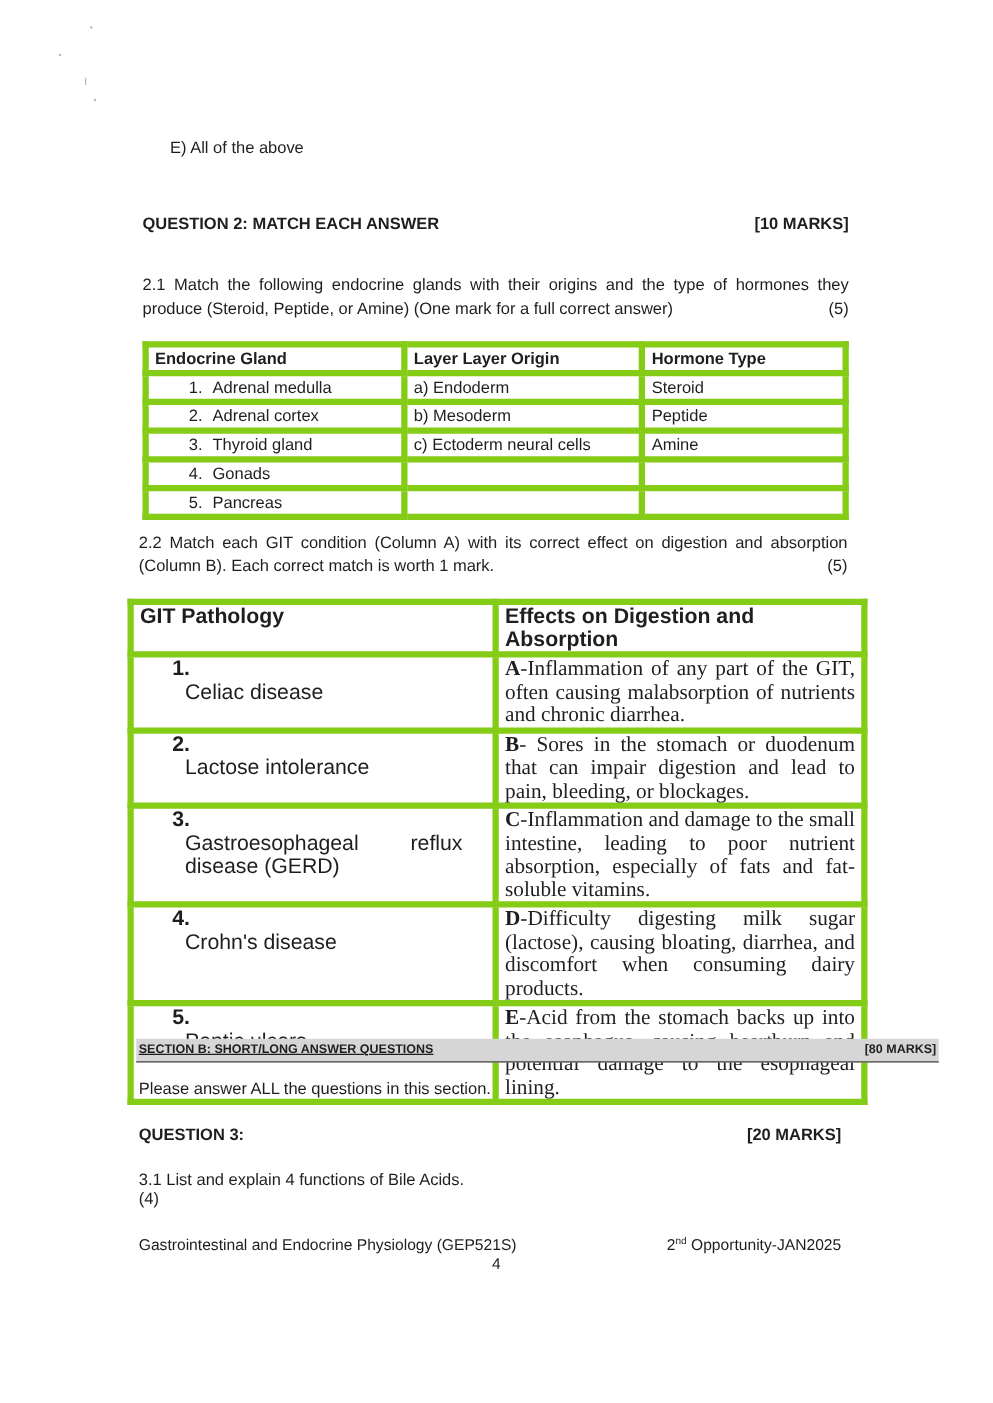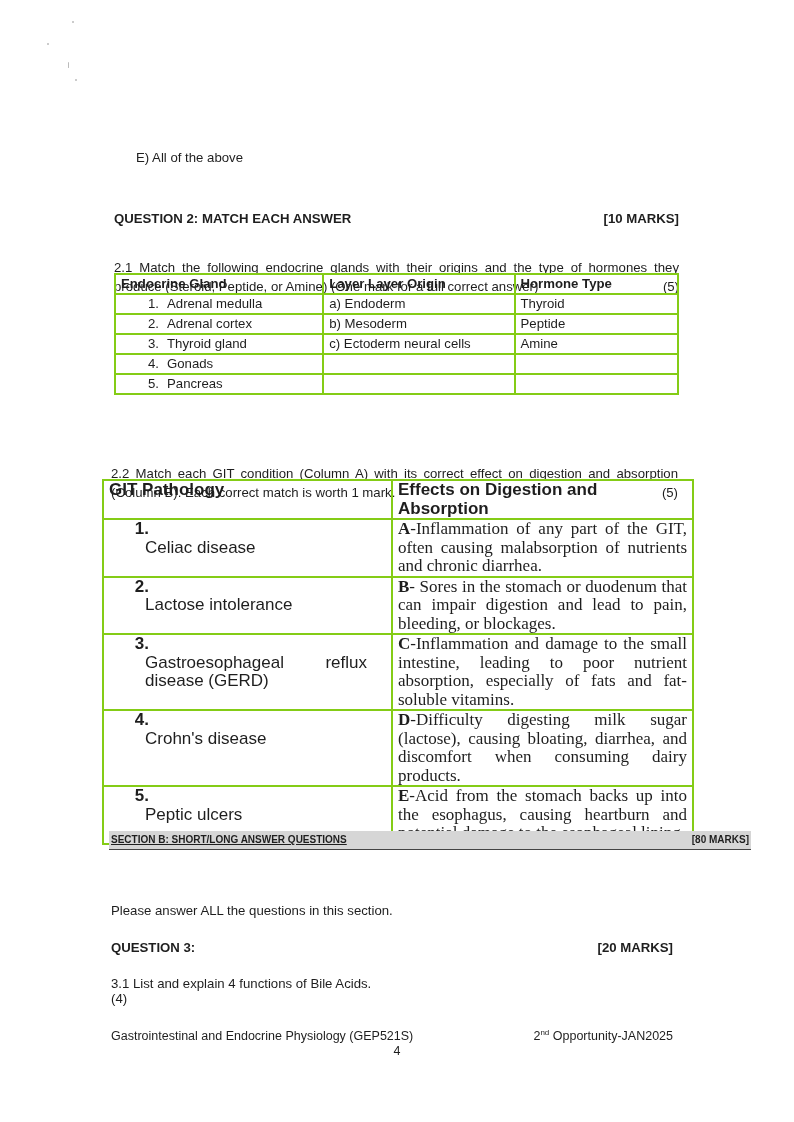--- a/index.html
+++ b/index.html
@@ -1,28 +1,28 @@
 <!DOCTYPE html>
 <html><head>
 <meta charset="utf-8">
 <style>
   html, body { margin: 0; padding: 0; background: #ffffff; }
   body {
     width: 794px; height: 1122px; position: relative; overflow: hidden;
     font-family: "Liberation Sans", "DejaVu Sans", sans-serif;
     color: #1e1e1e; font-size: 13.2px;
   }
-  .abs { position: absolute; margin-top: 40px; }
+  .abs { position: absolute; }
   .specks span { position: absolute; width: 2px; height: 2px; background: #bbb; border-radius: 1px; }
   .bold { font-weight: bold; }
   .row-flex { display: flex; justify-content: space-between; align-items: baseline; }
   .para { line-height: 19px; text-align: justify; }
 
   table { border-collapse: collapse; position: absolute; }
-  td, th { border: 2px solid #84cc16; padding: 0 5px; vertical-align: top; text-align: left; font-weight: normal; }
+  td, th { border: 5px solid #84cc16; padding: 0 5px; vertical-align: top; text-align: left; font-weight: normal; }
   th { font-weight: bold; }
 
   #t1 { left: 114px; top: 273px; width: 565px; font-size: 13.2px; }
   #t1 td, #t1 th { height: 18px; line-height: 18px; }
   #t1 .num { display: inline-block; width: 38px; text-align: right; padding-right: 8px; }
 
   #t2 { left: 102px; top: 479px; width: 592px; font-size: 17px; }
   #t2 td, #t2 th { line-height: 18.5px; }
   #t2 td.colA { width: 277px; }
   #t2 .num { display: inline-block; width: 40px; text-align: right; padding-right: 10px; font-weight: bold; vertical-align: top; }
@@ -69,21 +69,21 @@
     </colgroup>
   <tbody>
       <tr>
     <th>Endocrine Gland</th>
     <th>Layer Layer Origin</th>
     <th>Hormone Type</th>
   </tr>
   <tr>
     <td><span class="num">1.</span><span>Adrenal medulla</span></td>
     <td>a) Endoderm</td>
-    <td>Thyroid</td>
+    <td>Steroid</td>
   </tr>
   <tr>
     <td><span class="num">2.</span><span>Adrenal cortex</span></td>
     <td>b) Mesoderm</td>
     <td>Peptide</td>
   </tr>
   <tr>
     <td><span class="num">3.</span><span>Thyroid gland</span></td>
     <td>c) Ectoderm neural cells</td>
     <td>Amine</td>

